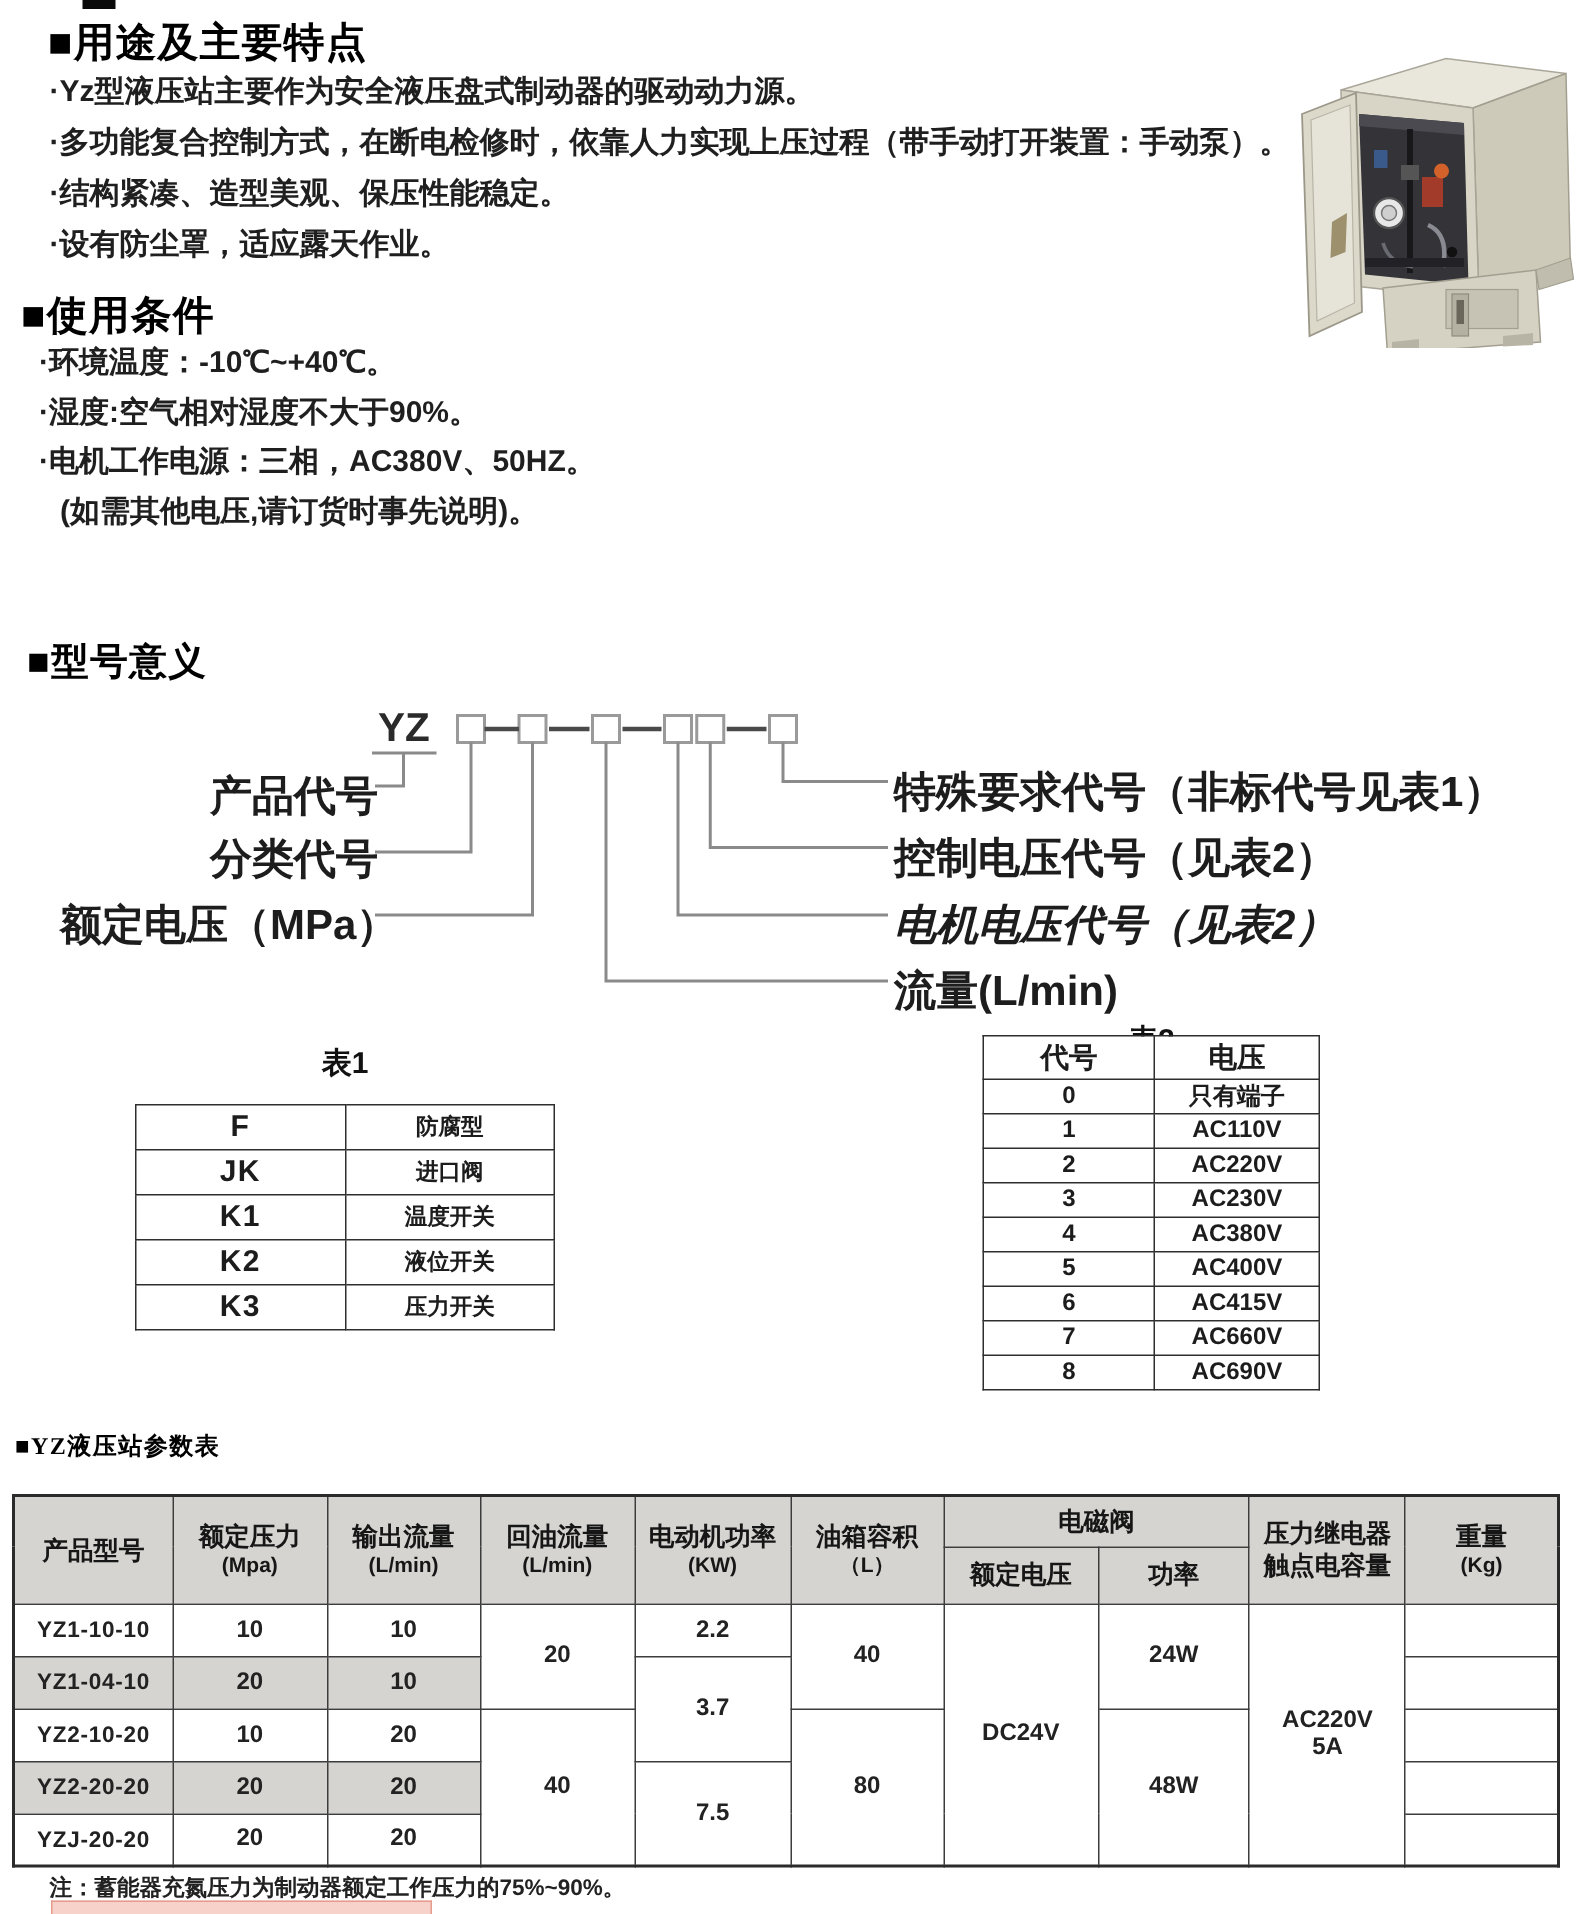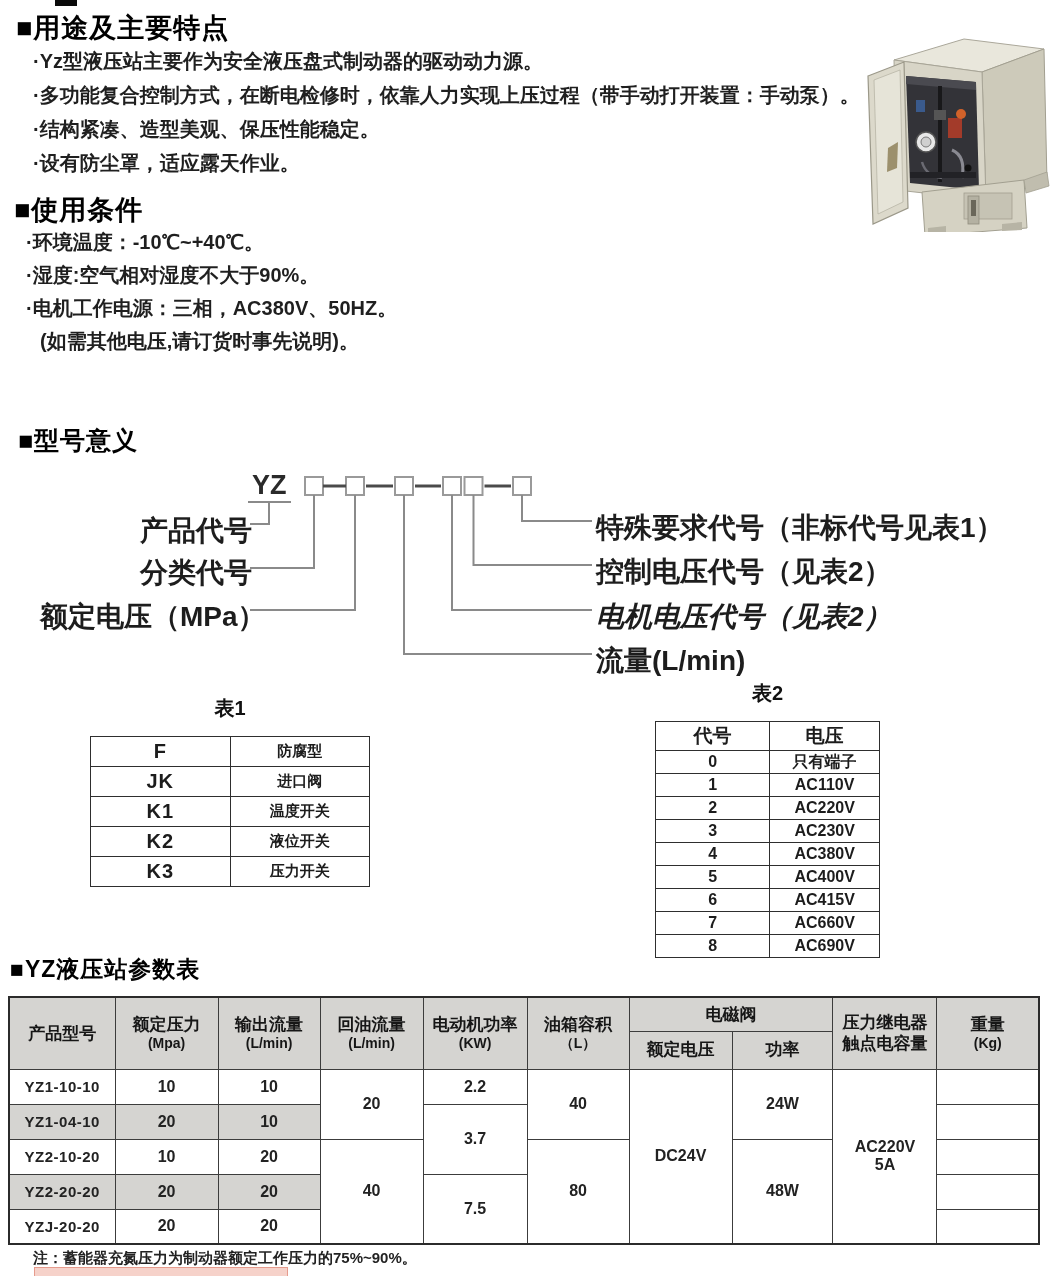--- a/index.html
+++ b/index.html
@@ -5,21 +5,21 @@
   * { margin:0; padding:0; box-sizing:border-box; }
   body { background:#888; font-family:"Liberation Sans", sans-serif; }
   .page {
     position:relative; width:1052px; height:1276px;
     background:#ffffff; color:#1b1b1b; margin:0 auto; overflow:hidden;
   }
   .abs { position:absolute; }
   .sec-heading { font-weight:bold; color:#000; letter-spacing:1px; white-space:nowrap; }
   .h-main { font-size:27px; }
   .h-mid  { font-size:25px; }
-  .h-tbl  { font-size:23px; }
+  .h-tbl  { font-size:16px;font-family:Liberation Serif, serif; }
 
   .bullet-list { list-style:none; }
   .bullet-list li { font-size:20px; font-weight:700; color:#1f1f1f; white-space:nowrap; }
   .features li { line-height:34px; }
   .conditions li { line-height:33px; }
   .conditions li.cont { padding-left:14px; }
 
   
   .diagram { left:0; top:458px; width:1052px; height:230px; }
   .diagram svg { position:absolute; left:0; top:0; }
@@ -60,21 +60,21 @@
   .pink-bar { position:absolute; background:#f6d2ca; border:1px solid #e69b8d; border-bottom:none; }
   .top-mark { position:absolute; background:#0a0a0a; }
 </style>
 </head>
 <body>
 
 <div class="page">
 
   <div class="top-mark abs" style="left:55px; top:0; width:22px; height:6px;"></div>
 
-  <div class="abs sec-heading h-main" style="left:16px; top:10px;font-family:Liberation Mono, monospace;">■用途及主要特点</div>
+  <div class="abs sec-heading h-main" style="left:32px; top:10px;font-family:Liberation Mono, monospace;">■用途及主要特点</div>
   <ul class="abs bullet-list features" style="left:33px; top:44px;">
     <li>·Yz型液压站主要作为安全液压盘式制动器的驱动动力源。</li>
     <li>·多功能复合控制方式，在断电检修时，依靠人力实现上压过程（带手动打开装置：手动泵）。</li>
     <li>·结构紧凑、造型美观、保压性能稳定。</li>
     <li>·设有防尘罩，适应露天作业。</li>
   </ul>
 
   <div class="abs" style="left:864px; top:30px; width:188px; height:202px;">
     <svg width="188" height="202" viewBox="0 0 188 202">
 
@@ -191,21 +191,21 @@
           <td class="desc">液位开关</td>
         </tr>
       <tr>
           <td class="code">K3</td>
           <td class="desc">压力开关</td>
         </tr>
     </tbody>
   </table>
 
   <div class="mini-title" style="left:655px; top:680px; width:225px;">表2</div>
-  <table class="mini t2 abs" style="left:655px; top:721px;">
+  <table class="mini t2 abs" style="left:655px; top:690px;">
     <colgroup>
         <col style="width:51%">
         <col style="width:49%">
       </colgroup>
     <thead>
       <tr>
         <th>代号</th>
         <th>电压</th>
       </tr>
     </thead>

